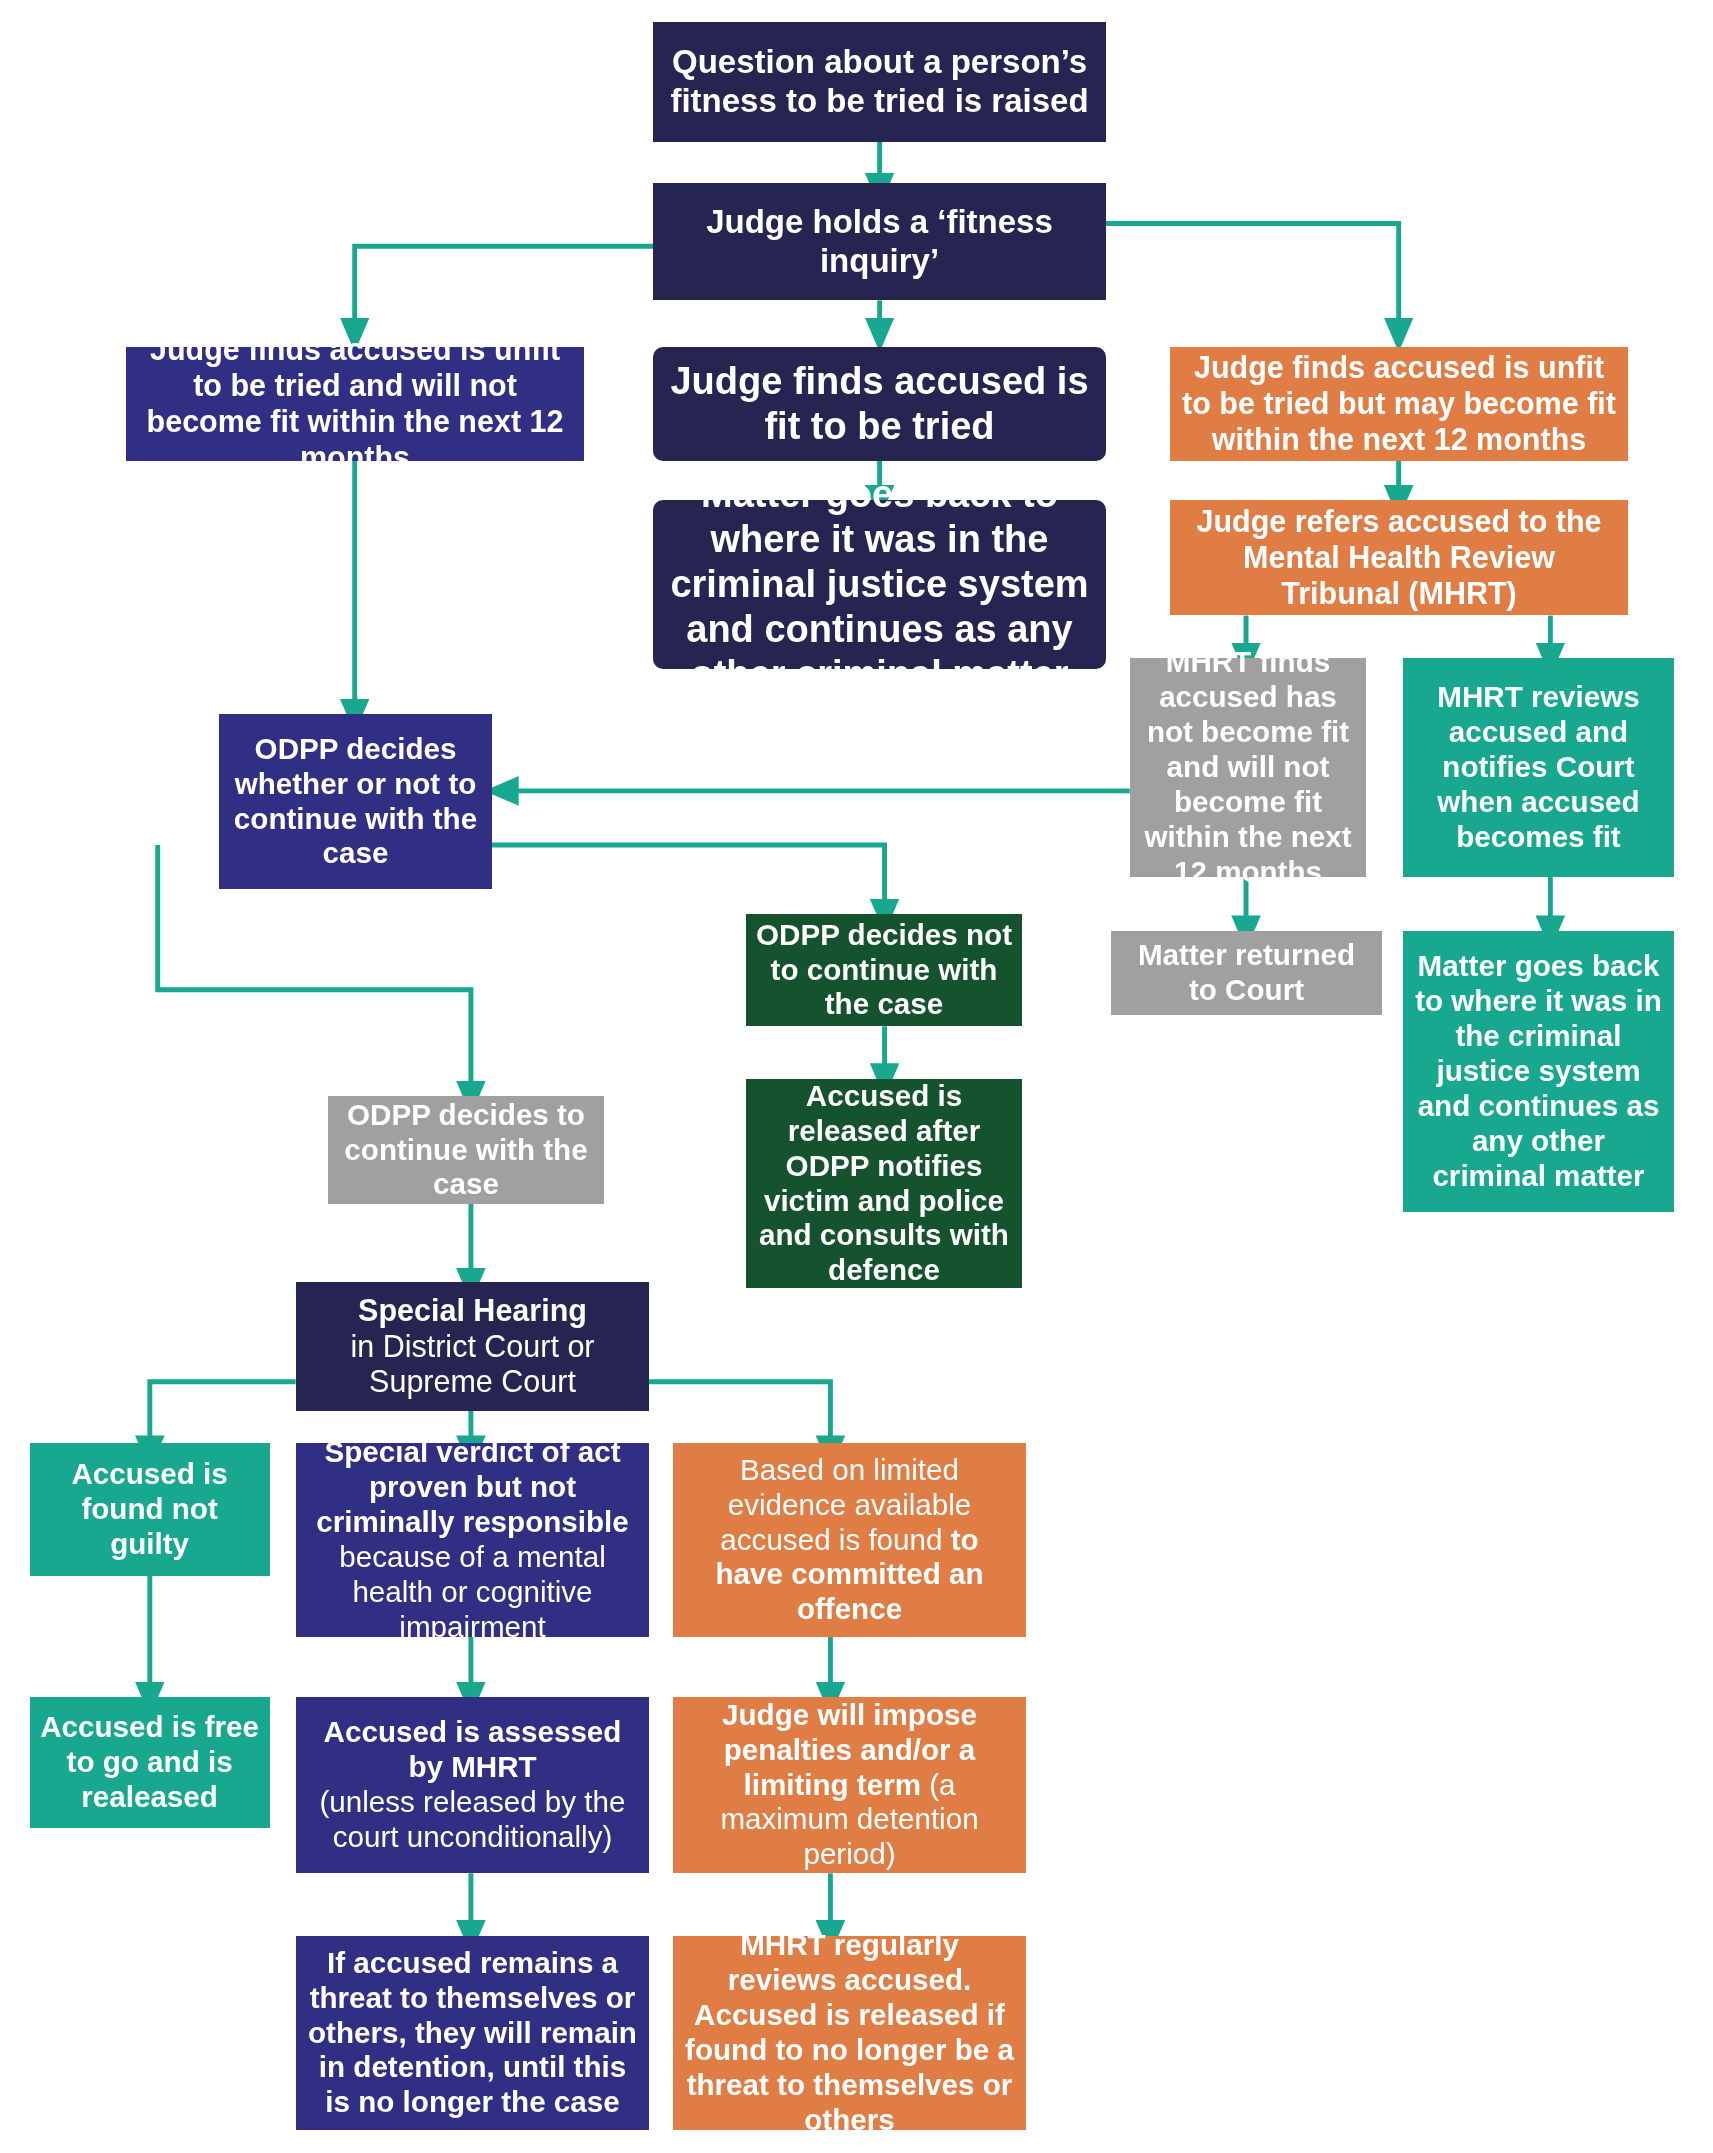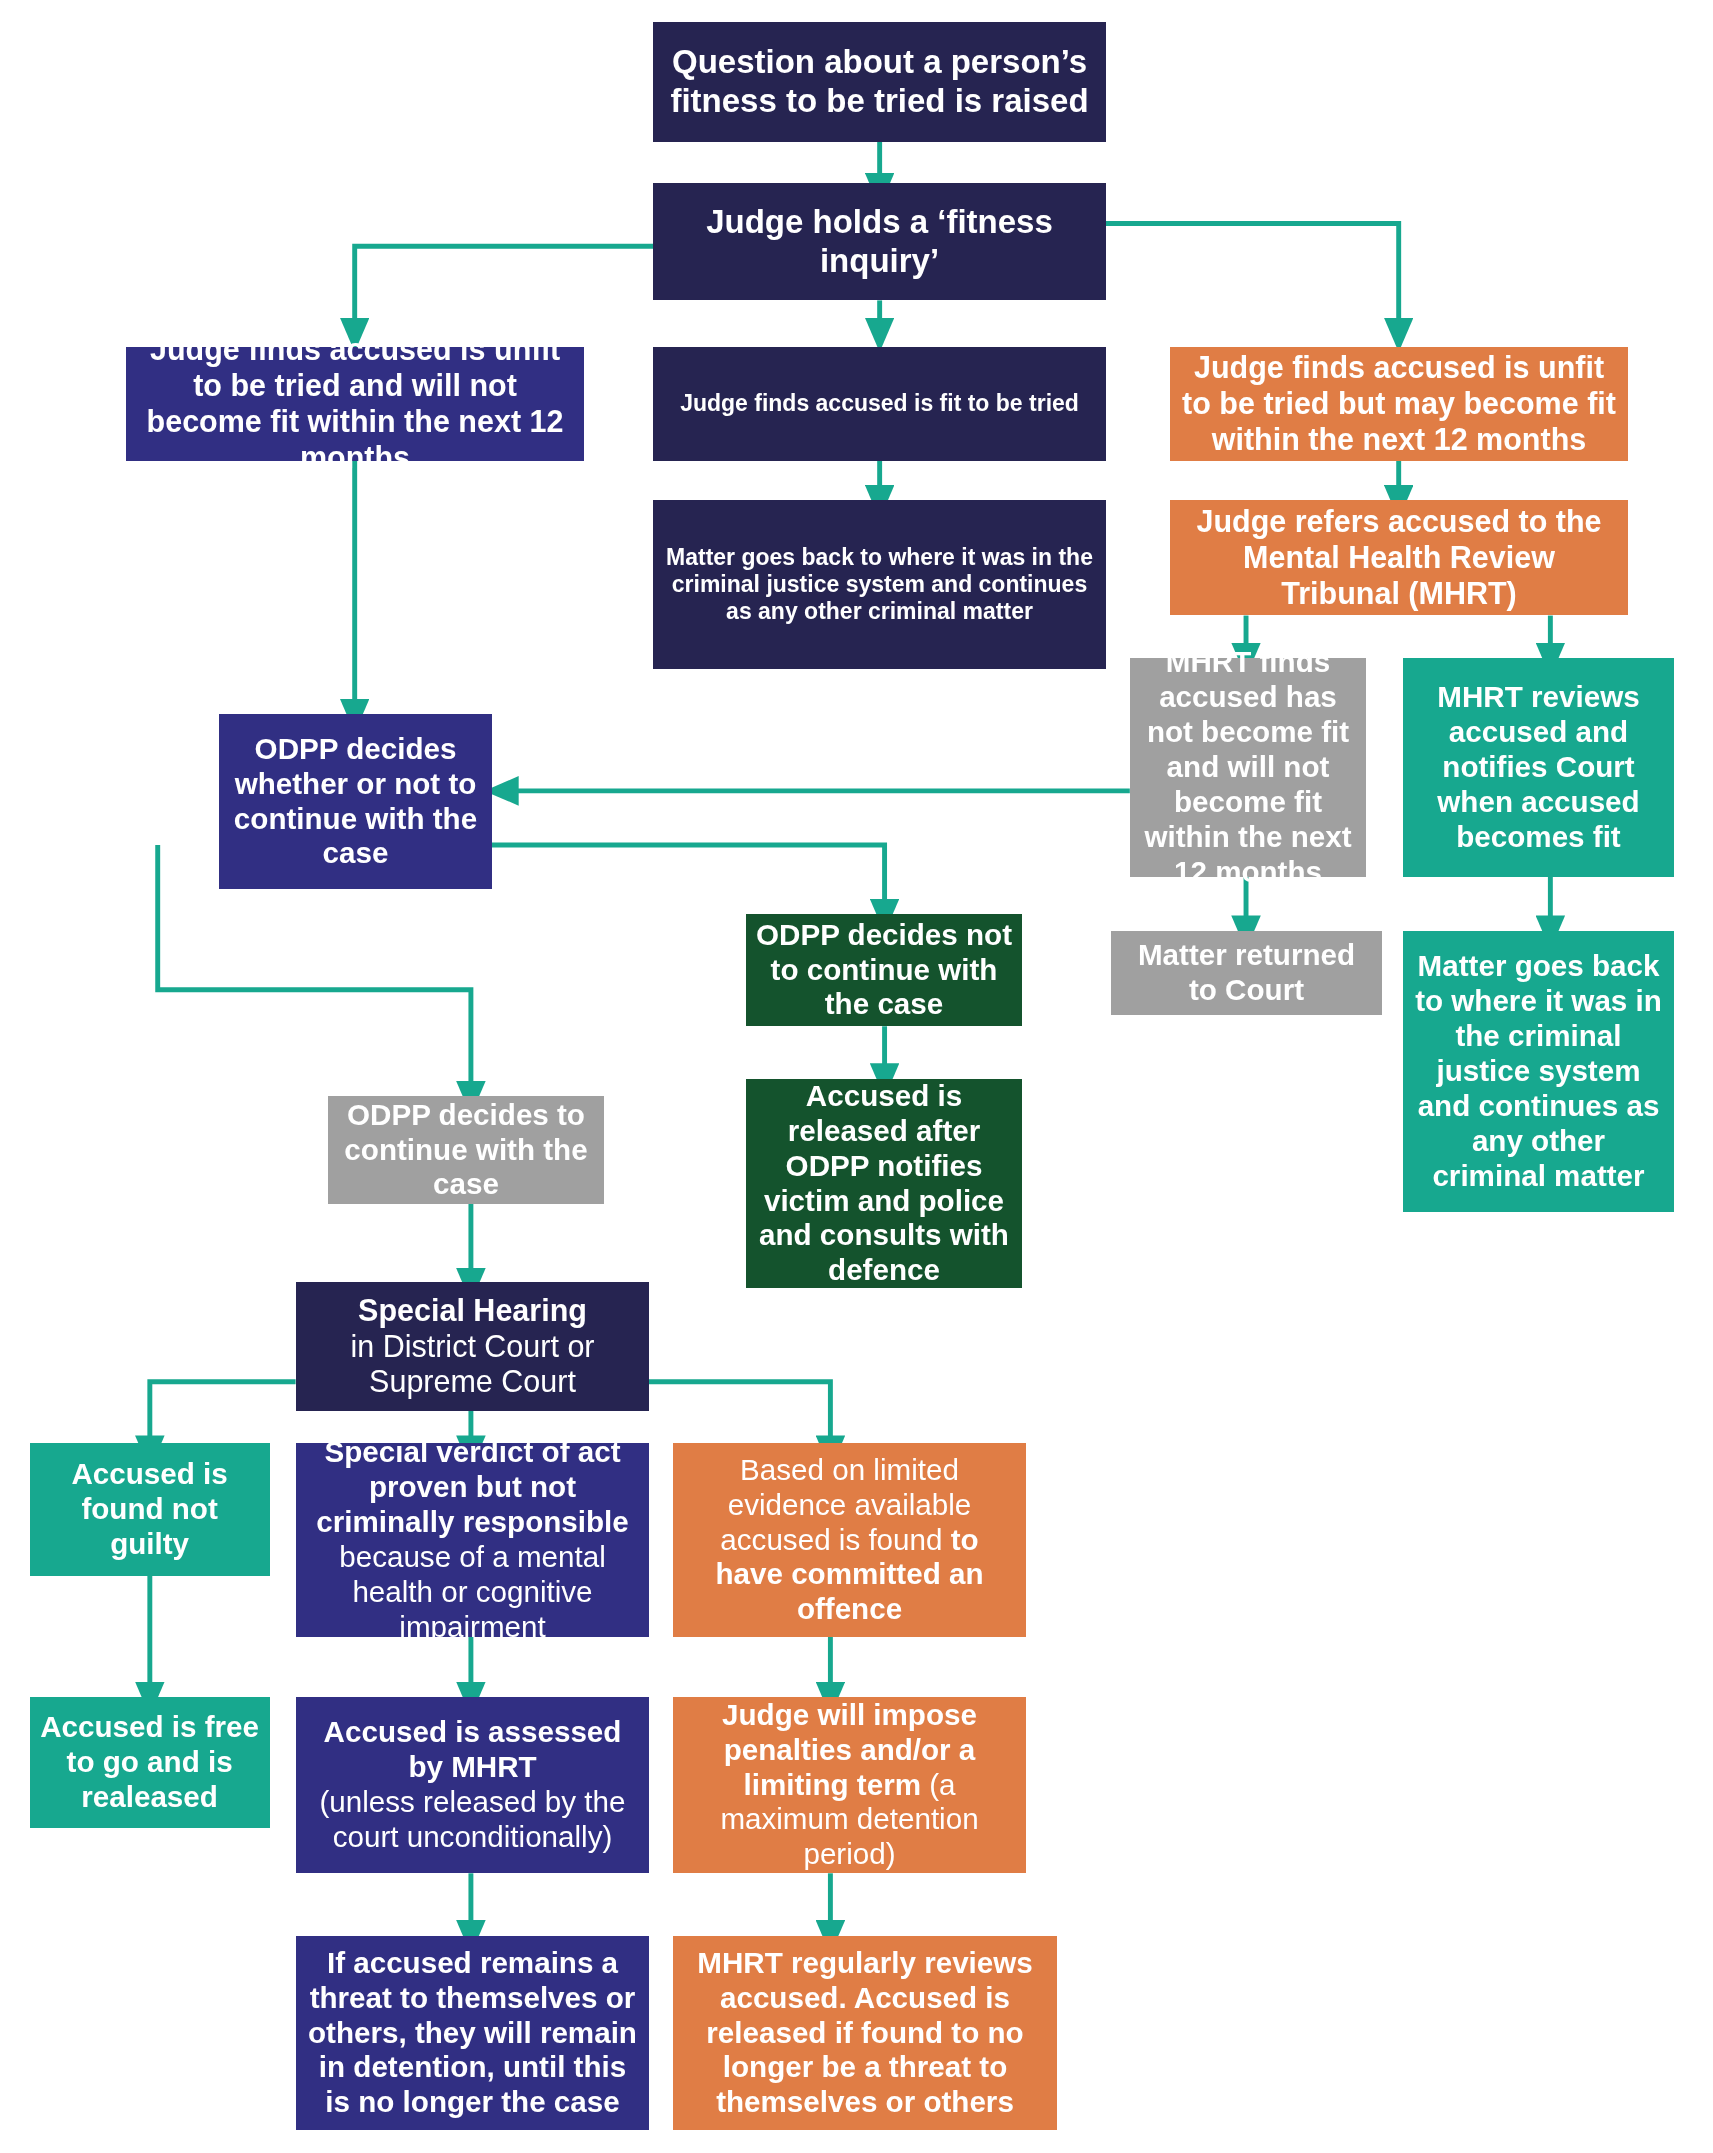--- a/index.html
+++ b/index.html
@@ -43,21 +43,21 @@
     display: block;
   }
   .c-navy   { background: #262451; }
   .c-royal  { background: #312f83; }
   .c-orange { background: #e07d45; }
   .c-grey   { background: #a0a0a0; }
   .c-teal   { background: #17a88f; }
   .c-ltblue { background: #14532d; }
 
   .fs-34 { font-size: 33px; }
-  .fs-32 { font-size: 23px; }
+  .fs-32 { font-size: 38px; border-radius: 10px; }
   .fs-31 { font-size: 30.5px; }
   .fs-30 { font-size: 29.6px; }
 
   .bold { font-weight: bold; }
   .reg  { font-weight: normal; }
 </style>
 </head>
 <body>
 
 <div id="chart">
@@ -217,18 +217,18 @@
   <div class="node c-orange fs-30" style="left:673px; top:1697px; width:353px; height:176px;">
     <span class="txt">
       <span class="bold">Judge will impose penalties and/or a limiting term</span><span class="reg"> (a maximum detention period)</span>
     </span>
   </div>
 
   <div class="node c-royal fs-30 bold" style="left:296px; top:1936px; width:353px; height:194px;">
     <span class="txt">If accused remains a threat to themselves or others, they will remain in detention, until this is no longer the case</span>
   </div>
 
-  <div class="node c-orange fs-30 bold" style="left:673px; top:1936px; width:384px; height:194px;">
+  <div class="node c-orange fs-30 bold" style="left:673px; top:1936px; width:353px; height:194px;">
     <span class="txt">MHRT regularly reviews accused. Accused is released if found to no longer be a threat to themselves or others</span>
   </div>
 
 </div>
 
 
 </body></html>

